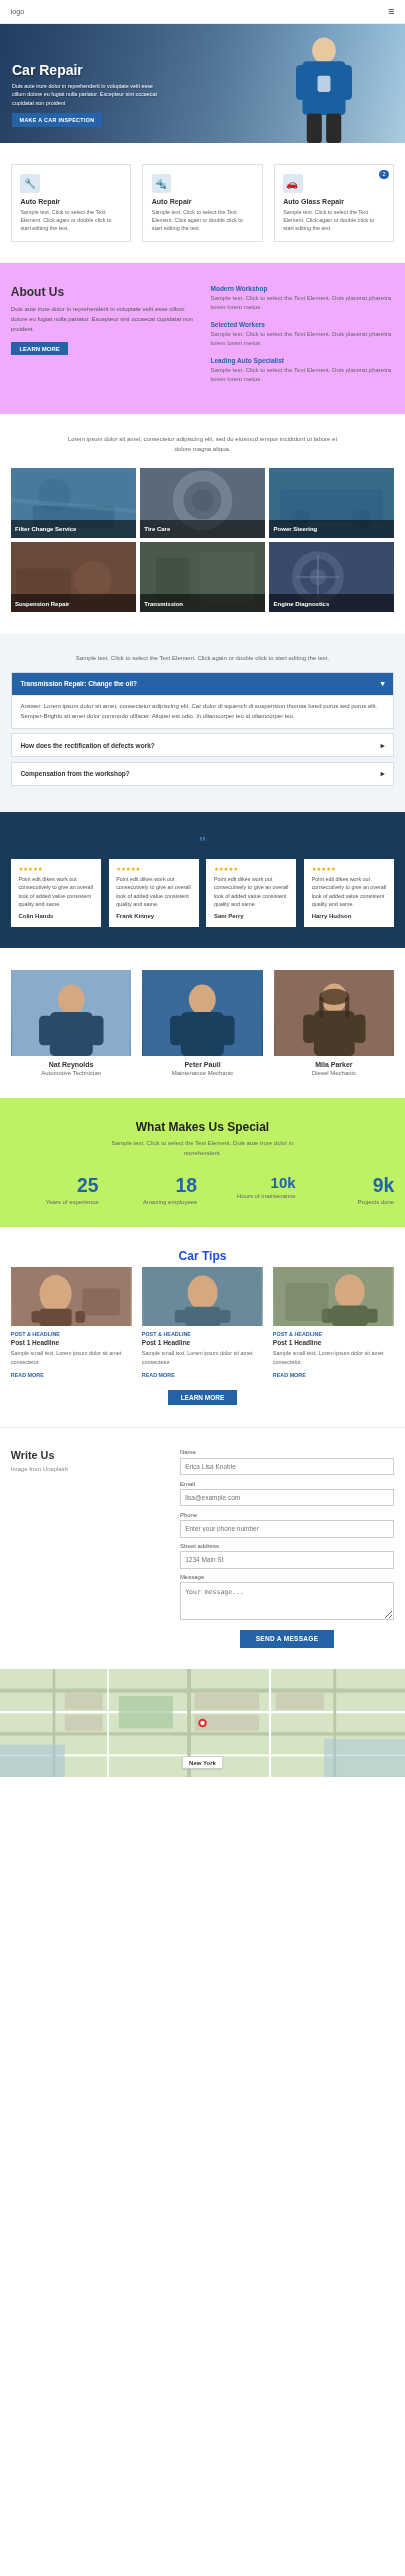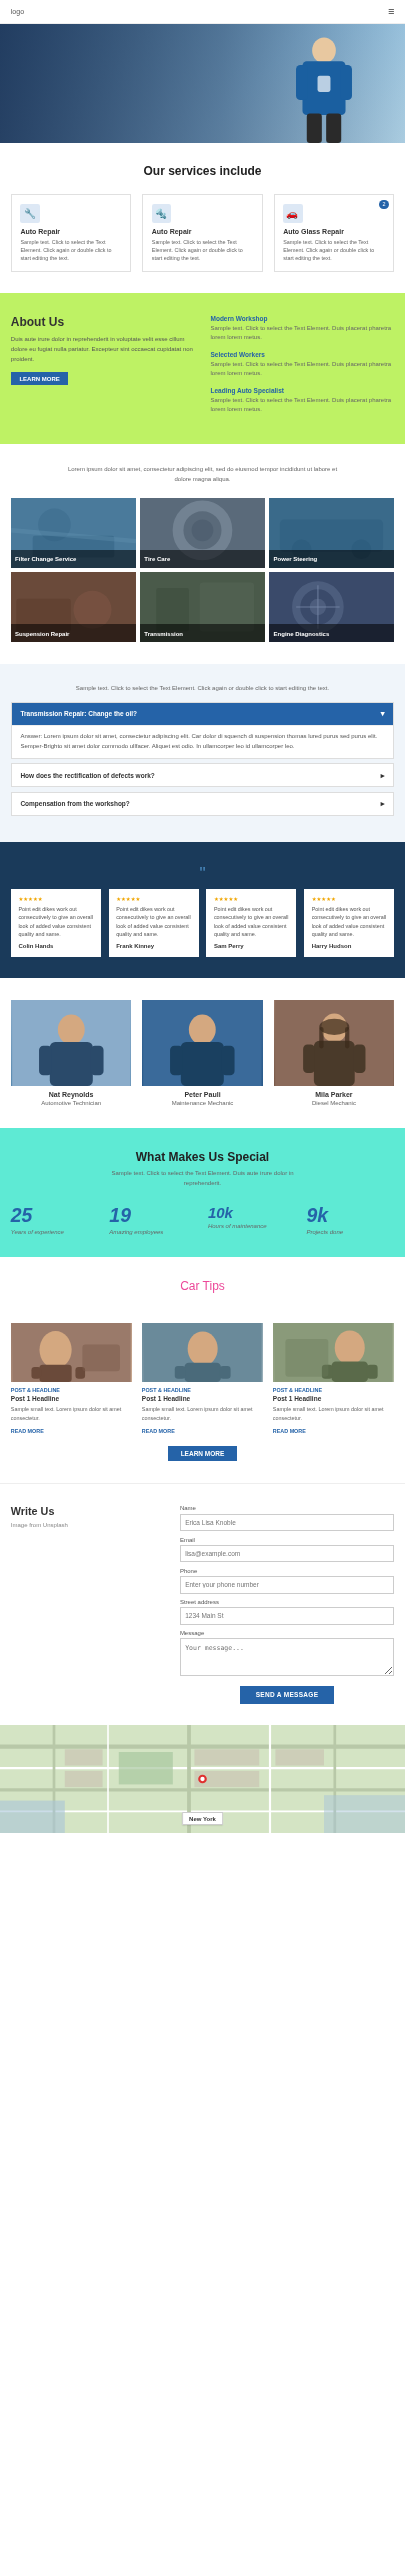--- a/index.html
+++ b/index.html
@@ -21,24 +21,28 @@
     <svg width="76" height="113" viewBox="0 0 140 210">
       <ellipse cx="70" cy="38" rx="22" ry="24" fill="#e8c8a0"></ellipse>
       <rect x="30" y="58" width="80" height="100" rx="8" fill="#1a5fa0"></rect>
       <rect x="18" y="65" width="22" height="65" rx="8" fill="#1a5fa0"></rect>
       <rect x="100" y="65" width="22" height="65" rx="8" fill="#1a5fa0"></rect>
       <rect x="38" y="155" width="28" height="55" rx="6" fill="#2a2a2a"></rect>
       <rect x="74" y="155" width="28" height="55" rx="6" fill="#2a2a2a"></rect>
       <rect x="58" y="85" width="24" height="30" rx="4" fill="#fff" opacity="0.7"></rect>
     </svg>
   </div>
+  <div style="position:absolute;bottom:16px;left:12px;color:#fff;">
+    <h1 style="font-size:14px;font-weight:bold;margin-bottom:4.3px;text-shadow:0.5px 0.5px 1.6px rgba(0,0,0,0.5);">Car Repair</h1>
+    <p style="font-size:5.4px;max-width:151px;line-height:1.5;margin-bottom:6.5px;text-shadow:0.5px 0.5px 1.1px rgba(0,0,0,0.4);">Duis aute irure dolor in reprehenderit in voluptate velit esse cillum dolore eu fugiat nulla pariatur. Excepteur sint occaecat cupidatat non proident</p>
+    <button style="background:#2563a8;color:#fff;padding:3.8px 7.6px;font-size:5.4px;text-transform:uppercase;letter-spacing:0.3px;cursor:pointer;border:none;font-weight:bold;">MAKE A CAR INSPECTION</button>
+  </div>
 </section>
 
 <section style="padding:21.6px 10.8px;background:#fff;">
-  <h2 style="text-align:center;font-size:12px;font-weight:bold;margin-bottom:16px;color:#222;">Our services include</h2>
   <div style="display:grid;grid-template-columns:repeat(3,1fr);gap:10.8px;">
 
     <div style="border:0.5px solid #e0e0e0;padding:8.6px;background:#fff;">
       <div style="width:19.4px;height:19.4px;background:#dde8f5;border-radius:2.2px;display:flex;align-items:center;justify-content:center;font-size:9.7px;margin-bottom:4.3px;">🔧</div>
       <h3 style="font-size:7px;font-weight:bold;margin-bottom:3.2px;">Auto Repair</h3>
       <p style="font-size:5.4px;color:#666;line-height:1.5;">Sample text. Click to select the Text Element. Click again or double click to start editing the text.</p>
     </div>
 
     <div style="border:0.5px solid #e0e0e0;padding:8.6px;background:#fff;">
       <div style="width:19.4px;height:19.4px;background:#dde8f5;border-radius:2.2px;display:flex;align-items:center;justify-content:center;font-size:9.7px;margin-bottom:4.3px;">🔩</div>
@@ -49,21 +53,21 @@
     <div style="border:0.5px solid #e0e0e0;padding:8.6px;background:#fff;position:relative;">
       <div style="position:absolute;top:4.3px;right:4.3px;background:#2563a8;color:white;width:9.7px;height:9.7px;font-size:5.4px;text-align:center;line-height:9.7px;border-radius:50%;">2</div>
       <div style="width:19.4px;height:19.4px;background:#dde8f5;border-radius:2.2px;display:flex;align-items:center;justify-content:center;font-size:9.7px;margin-bottom:4.3px;">🚗</div>
       <h3 style="font-size:7px;font-weight:bold;margin-bottom:3.2px;">Auto Glass Repair</h3>
       <p style="font-size:5.4px;color:#666;line-height:1.5;">Sample text. Click to select the Text Element. Click again or double click to start editing the text.</p>
     </div>
 
   </div>
 </section>
 
-<section style="background:#bef264;padding:21.6px 10.8px;">
+<section style="background:#f0abfc;padding:21.6px 10.8px;">
   <div style="display:grid;grid-template-columns:1fr 1fr;gap:16px;">
     <div>
       <h2 style="font-size:12px;font-weight:bold;margin-bottom:6.5px;">About Us</h2>
       <p style="font-size:6px;color:#555;line-height:1.6;margin-bottom:7.6px;">Duis aute irure dolor in reprehenderit in voluptate velit esse cillum dolore eu fugiat nulla pariatur. Excepteur sint occaecat cupidatat non proident.</p>
       <button style="background:#2563a8;color:#fff;padding:3.8px 8.6px;font-size:6px;text-transform:uppercase;cursor:pointer;border:none;font-weight:bold;">LEARN MORE</button>
     </div>
     <div>
       <div style="margin-bottom:8.6px;">
         <h4 style="font-size:6.5px;font-weight:bold;color:#2563a8;margin-bottom:2.2px;">Modern Workshop</h4>
         <p style="font-size:6px;color:#666;line-height:1.5;">Sample text. Click to select the Text Element. Duis placerat pharetra lorem lorem metus.</p>
@@ -273,50 +277,50 @@
           <rect x="130" y="50" width="8" height="40" rx="4" fill="#3a2a1a" opacity="0.7"></rect>
         </svg>
       </div>
       <div style="font-size:7px;font-weight:bold;margin-bottom:2.2px;">Mila Parker</div>
       <div style="font-size:6px;color:#666;">Diesel Mechanic</div>
     </div>
 
   </div>
 </section>
 
-<section style="background:#5eead4;padding:21.6px 10.8px;">
+<section style="background:#bef264;padding:21.6px 10.8px;">
   <h2 style="text-align:center;font-size:12px;font-weight:bold;margin-bottom:5.4px;color:#222;">What Makes Us Special</h2>
   <p style="text-align:center;font-size:6px;color:#666;max-width:216px;margin:0 auto 16px;line-height:1.6;">Sample text. Click to select the Text Element. Duis aute irure dolor in reprehenderit.</p>
-  <div style="display:grid;grid-template-columns:repeat(4,1fr);gap:10.8px;text-align:left;font-style:italic;">
+  <div style="display:grid;grid-template-columns:repeat(4,1fr);gap:10.8px;text-align:right;">
 
     <div>
       <div style="font-size:19.4px;font-weight:bold;color:#2563a8;">25</div>
       <div style="font-size:6px;color:#666;margin-top:2.2px;">Years of experience</div>
     </div>
 
     <div>
-      <div style="font-size:19.4px;font-weight:bold;color:#2563a8;">19</div>
+      <div style="font-size:19.4px;font-weight:bold;color:#2563a8;">18</div>
       <div style="font-size:6px;color:#666;margin-top:2.2px;">Amazing employees</div>
     </div>
 
     <div>
       <div style="font-size:15px;font-weight:bold;color:#2563a8;">10k</div>
       <div style="font-size:6px;color:#666;margin-top:2.2px;">Hours of maintenance</div>
     </div>
 
     <div>
       <div style="font-size:19.4px;font-weight:bold;color:#2563a8;">9k</div>
       <div style="font-size:6px;color:#666;margin-top:2.2px;">Projects done</div>
     </div>
 
   </div>
 </section>
 
 <section style="padding:21.6px 10.8px;background:#fff;">
-  <h2 style="text-align:center;font-size:12px;font-weight:normal;margin-bottom:30px;color:#ec4899;">Car Tips</h2>
+  <h2 style="text-align:center;font-size:12px;font-weight:bold;margin-bottom:4px;color:#1d4ed8;">Car Tips</h2>
   <div style="display:grid;grid-template-columns:repeat(3,1fr);gap:9.7px;margin-bottom:10.8px;">
 
     <div>
       <div style="width:100%;height:59px;margin-bottom:5.4px;background:linear-gradient(135deg,#9a7a6a,#c8a890);overflow:hidden;">
         <svg width="100%" height="59" viewBox="0 0 220 110">
           <rect width="220" height="110" fill="#9a7a6a"></rect>
           <ellipse cx="80" cy="50" rx="30" ry="35" fill="#d4a880"></ellipse>
           <rect x="50" y="78" width="60" height="32" rx="6" fill="#6a4a3a"></rect>
           <rect x="35" y="82" width="18" height="22" rx="6" fill="#6a4a3a"></rect>
           <rect x="117" y="82" width="18" height="22" rx="6" fill="#6a4a3a"></rect>

